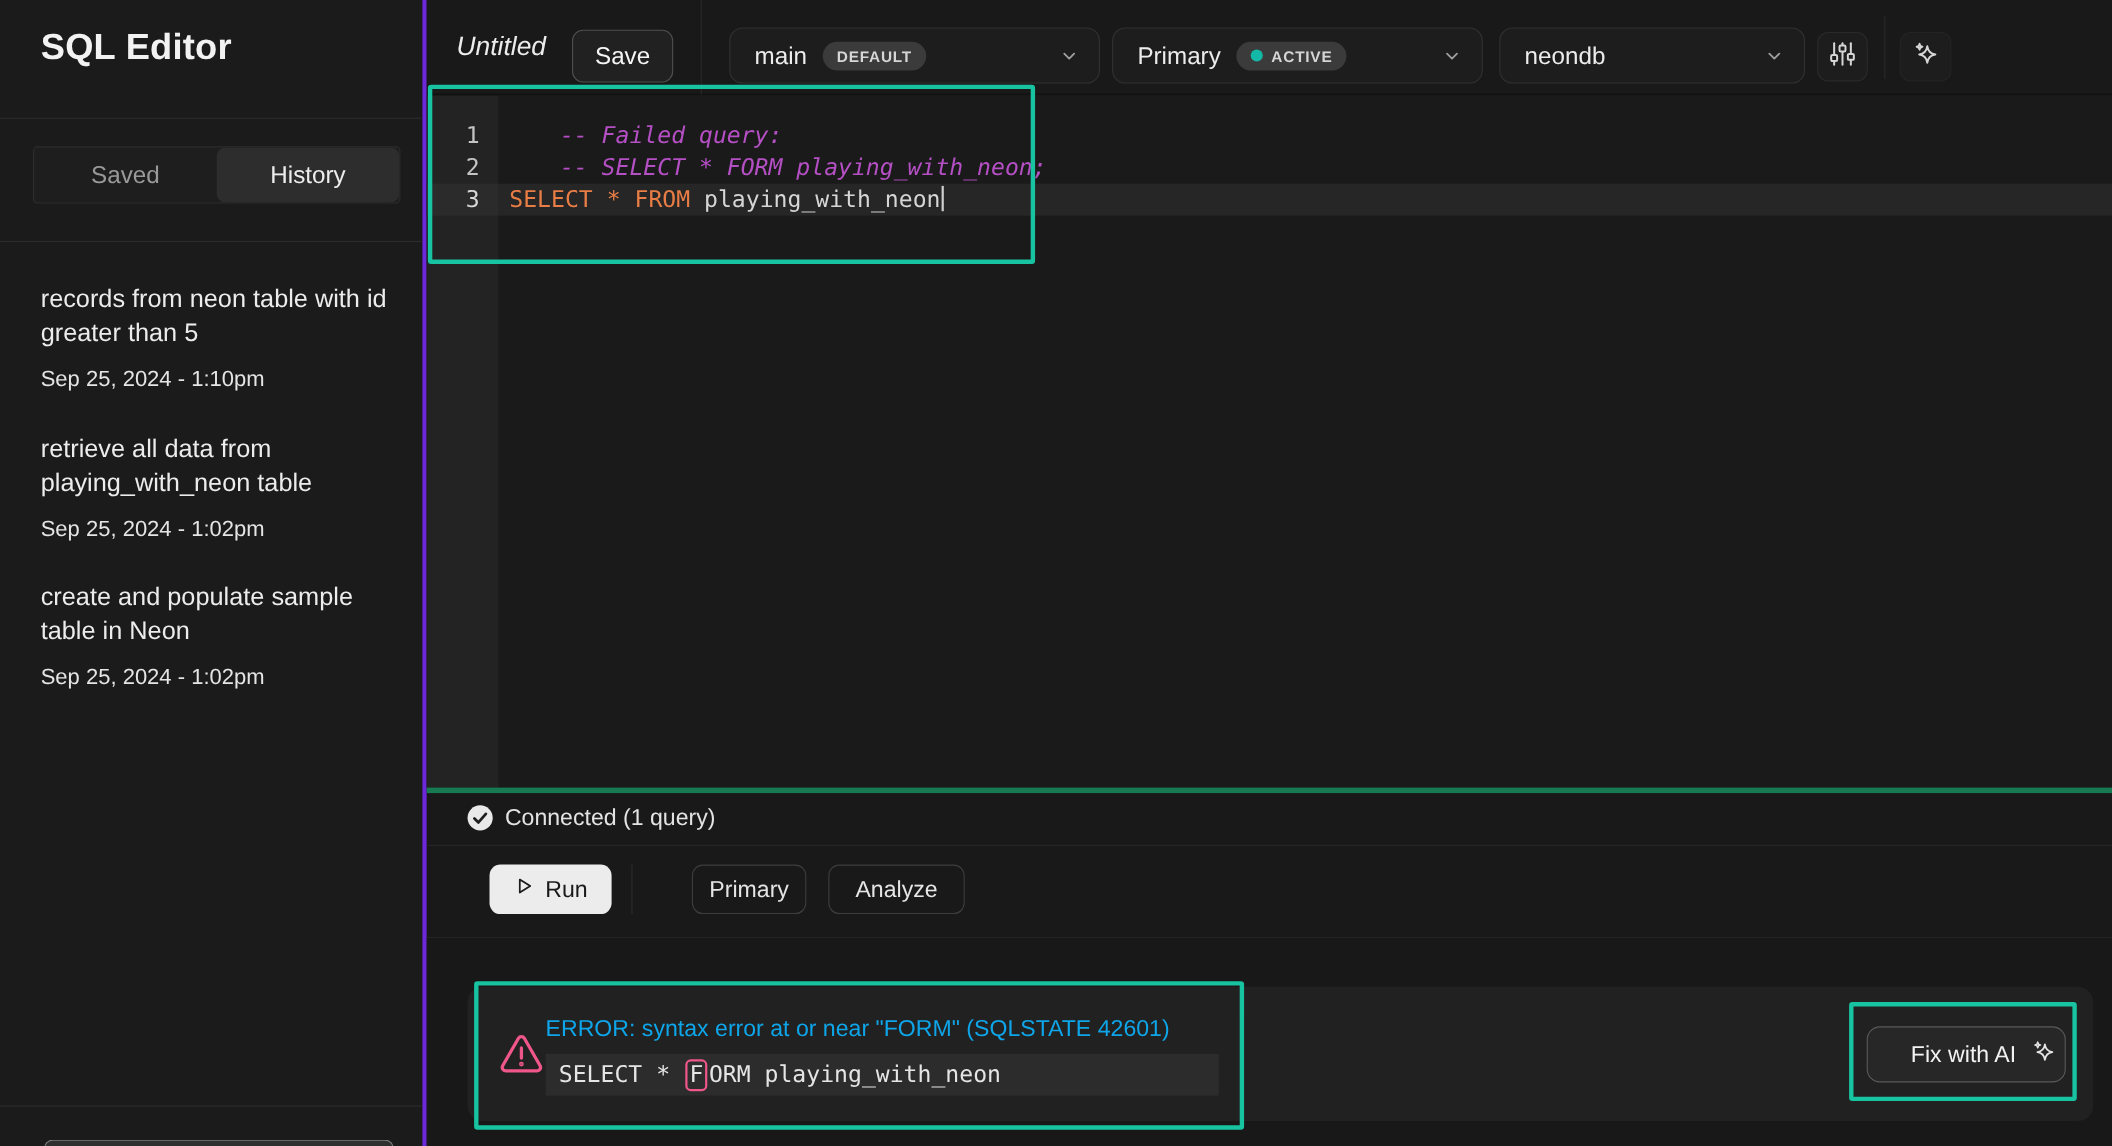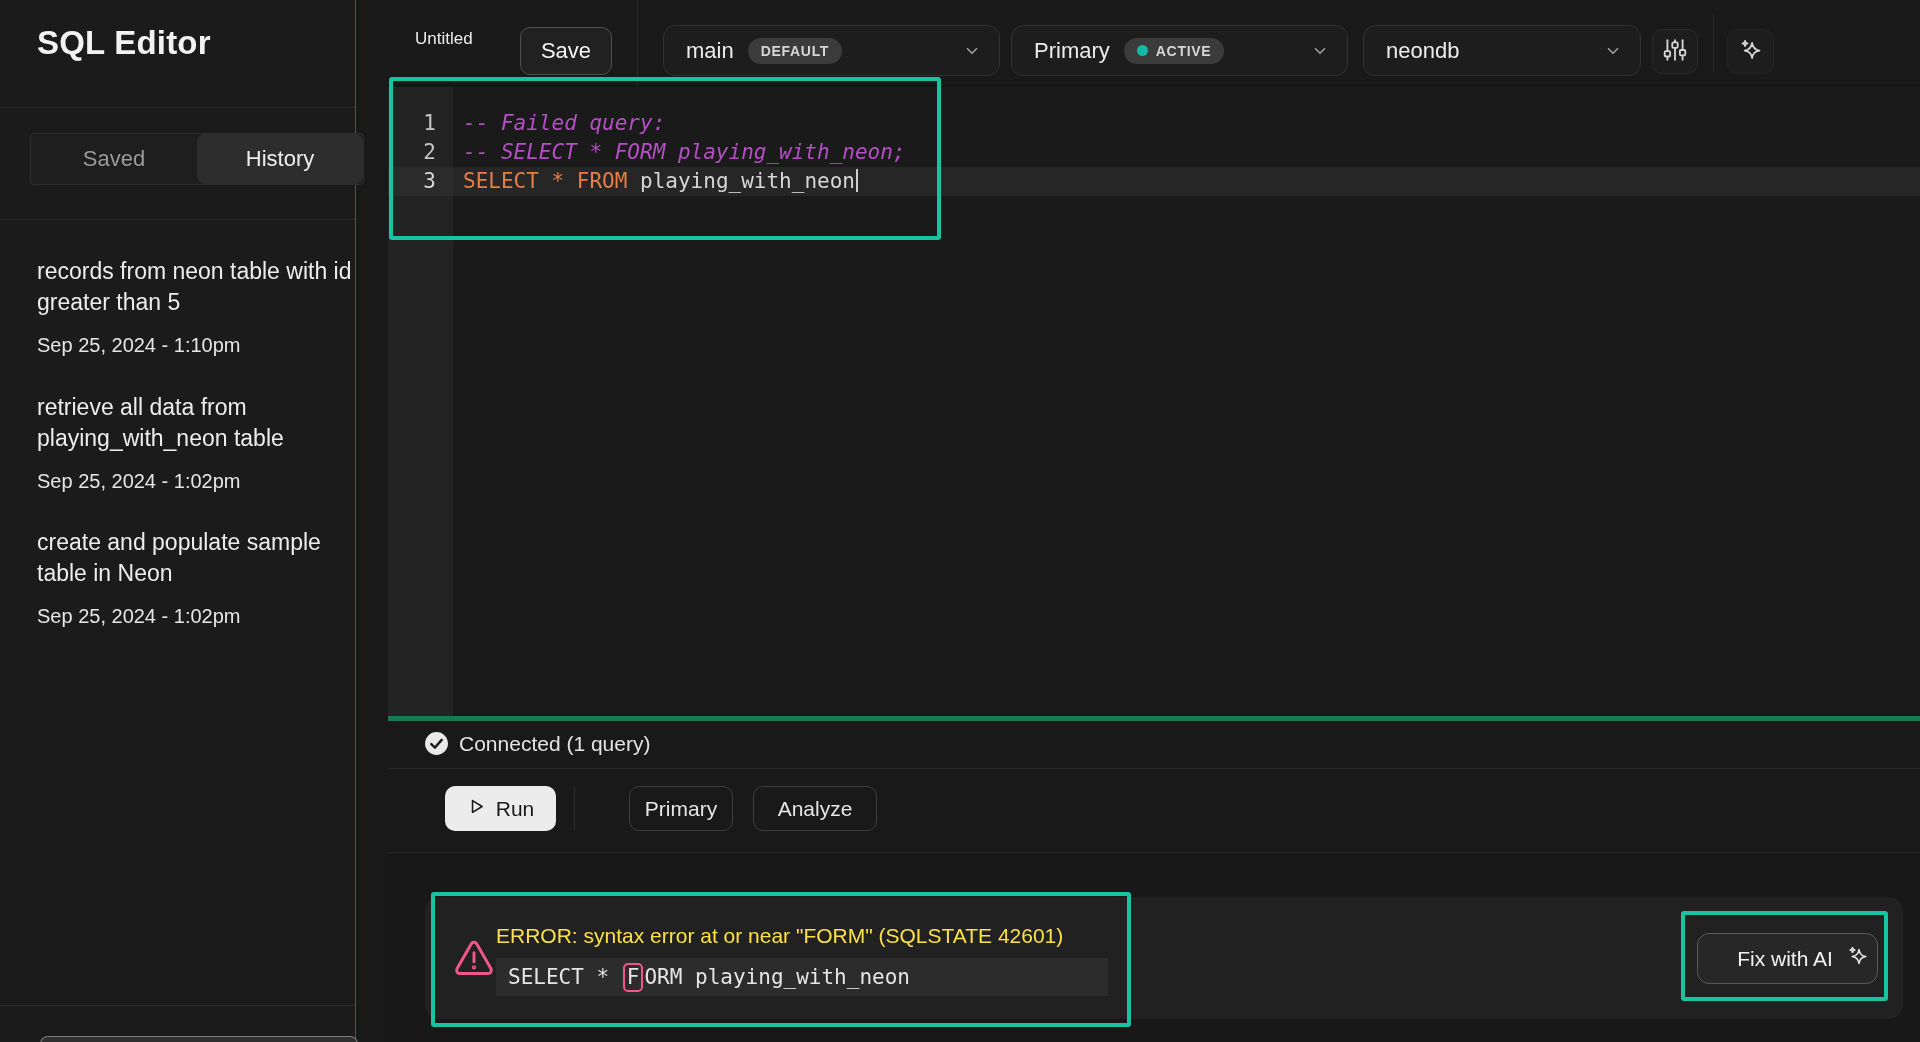--- a/index.html
+++ b/index.html
@@ -5,43 +5,43 @@
   * { margin:0; padding:0; box-sizing:border-box; }
   html,body { background:#111; }
   body { font-family:"Liberation Sans", sans-serif; }
   #root {
     position:relative; width:1920px; height:1042px;
     background:#191919; overflow:hidden; color:#e5e5e5;
   }
 
   
   #sidebar {
-    position:absolute; left:0; top:0; width:356px; height:1042px;
-    background:#1b1b1b; border-right:1px solid #6d28d9;
+    position:absolute; left:0; top:0; width:388px; height:1042px;
+    background:#1b1b1b; border-right:4px solid #6d28d9;
   }
   .sb-title { position:absolute; left:37px; top:24px; font-size:33px; font-weight:700; color:#f2f2f2; letter-spacing:.2px; }
   .sb-div { position:absolute; left:0; width:100%; height:1px; background:#2b2b2b; }
   .tabs {
     position:absolute; left:30px; top:133px; width:334px; height:52px;
     display:flex; border:1px solid #2d2d2d; border-radius:4px; overflow:hidden; background:#1e1e1e;
   }
   .tab { flex:1; display:flex; align-items:center; justify-content:center; font-size:22px; color:#999; cursor:pointer; }
   .tab.active { background:#2d2d2d; border-radius:8px; color:#ededed; }
   .hist-item { position:absolute; left:37px; width:330px; cursor:pointer; }
   .hist-title { font-size:23px; line-height:31px; color:#ececec; word-break:break-word; overflow-wrap:anywhere; }
   .hist-time { font-size:20px; color:#e5e5e5; margin-top:16px; }
   .sb-peek {
     position:absolute; left:40px; top:1036px; width:318px; height:10px;
     border:1px solid #7d7d7d; border-bottom:none; border-radius:8px 8px 0 0; background:#2f2f2f;
   }
 
   
   #rightpane { position:absolute; left:388px; top:0; width:1532px; height:1042px; background:#191919; }
   #hdr { position:absolute; left:0; top:0; width:100%; height:86px; background:#191919; border-bottom:1px solid #101010; }
-  .hdr-untitled { position:absolute; left:27px; top:29px; font-size:17px; color:#ececec; }
+  .hdr-untitled { position:absolute; left:27px; top:29px; font-size:24px; color:#ececec;font-style:italic; }
   .save-btn {
     position:absolute; left:132px; top:27px; width:92px; height:48px;
     border:1px solid #4f4f4f; border-radius:10px; background:#212121;
     color:#f5f5f5; font-size:22px; display:flex; align-items:center; justify-content:center; cursor:pointer;
   }
   .vdiv { position:absolute; width:1px; background:#2a2a2a; }
   .dd {
     position:absolute; top:25px; height:51px; border:1px solid #313131; border-radius:12px;
     background:#1d1d1d; display:flex; align-items:center; padding:0 18px 0 22px; cursor:pointer;
   }
@@ -59,41 +59,41 @@
   }
 
   
   #editor { position:absolute; left:0; top:87px; width:100%; height:629px; background:#1a1a1a;
     font-family:"DejaVu Sans Mono", monospace; }
   .gutter { position:absolute; left:0; top:0; width:65px; height:100%; background:#232323; }
   .cur-line { position:absolute; left:0; top:80px; width:100%; height:29px; background:#262626; }
   .cur-gutter { position:absolute; left:0; top:80px; width:65px; height:29px; background:#2b2b2b; }
   .lnum { position:absolute; left:0; width:48px; height:29px; line-height:29px; text-align:right; font-size:21px; color:#c4c4c4; }
   .cline { position:absolute; left:75px; height:29px; line-height:29px; font-size:21px; white-space:pre; }
-  .comment { color:var(--comment,#b44fc4); font-style:italic; }
+  .comment { color:var(--comment,#b44fc4); font-style:italic;margin-left:46px; }
   .kw { color:var(--keyword,#e87d45); }
   .ident { color:#d6d6d6; }
   .cursor { display:inline-block; width:2px; height:23px; background:#cfcfcf; vertical-align:-4px; margin-left:1px; }
 
   .green-div { position:absolute; left:0; top:716px; width:100%; height:5px; background:var(--divider-green,#177a52); }
 
   
   .status-icon { position:absolute; left:36px; top:731px; }
   .status-text { position:absolute; left:71px; top:732px; font-size:21px; color:#e3e3e3; }
   .hdiv { position:absolute; left:0; width:100%; height:1px; background:#272727; }
   .btn {
     position:absolute; top:786px; height:45px; border-radius:10px; font-size:21px;
     display:flex; align-items:center; justify-content:center; gap:10px; cursor:pointer;margin-left:19px;
   }
   .btn-run { left:38px; width:111px; background:#ececec; color:#191919; font-weight:500; border:none; }
   .btn-ghost { border:1px solid #3d3d3d; background:transparent; color:#e5e5e5; }
 
   #bottom { position:absolute; left:0; top:853px; width:100%; height:189px; background:#181818; }
   .err-panel { position:absolute; left:37px; top:44px; width:1478px; height:122px; background:#212121; border-radius:14px; }
-  .err-msg { position:absolute; left:71px; top:27px; font-size:21px; font-weight:500; color:#fde047; }
+  .err-msg { position:absolute; left:71px; top:27px; font-size:21px; font-weight:500; color:#0ea5e9; }
   .err-code {
     position:absolute; left:71px; top:61px; width:612px; height:38px; background:#2c2c2c;
     display:flex; align-items:center; padding-left:12px;
     font-family:"DejaVu Sans Mono", monospace; font-size:21px; color:#e5e5e5; white-space:pre;
   }
   .err-hl { border:2px solid var(--pink,#ef568a); border-radius:5px; padding:0 2px; margin:0 1px; line-height:25px; }
   .warn-ic { position:absolute; left:29px; top:43px; }
   .fix-btn {
     position:absolute; left:1309px; top:933px; width:181px; height:51px;
     border:1px solid #5a5a5a; border-radius:12px; background:#272727;

